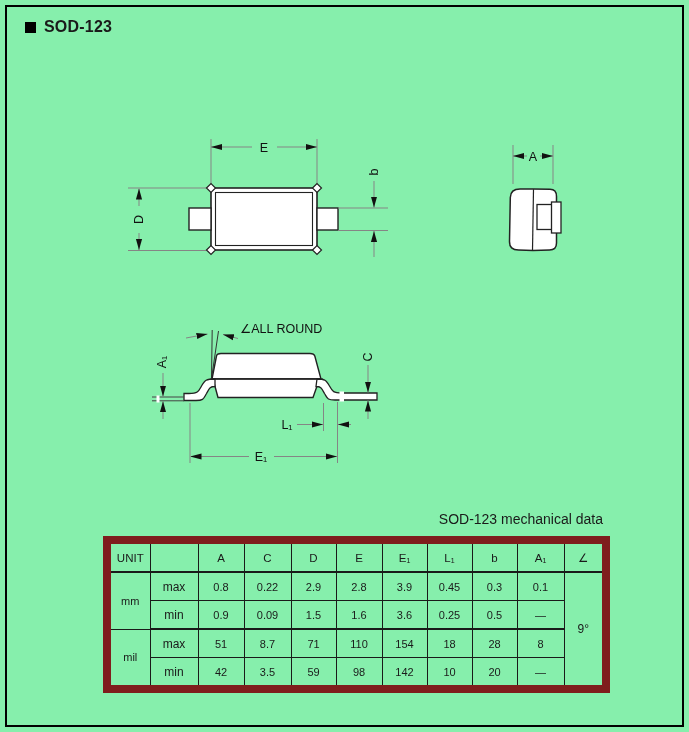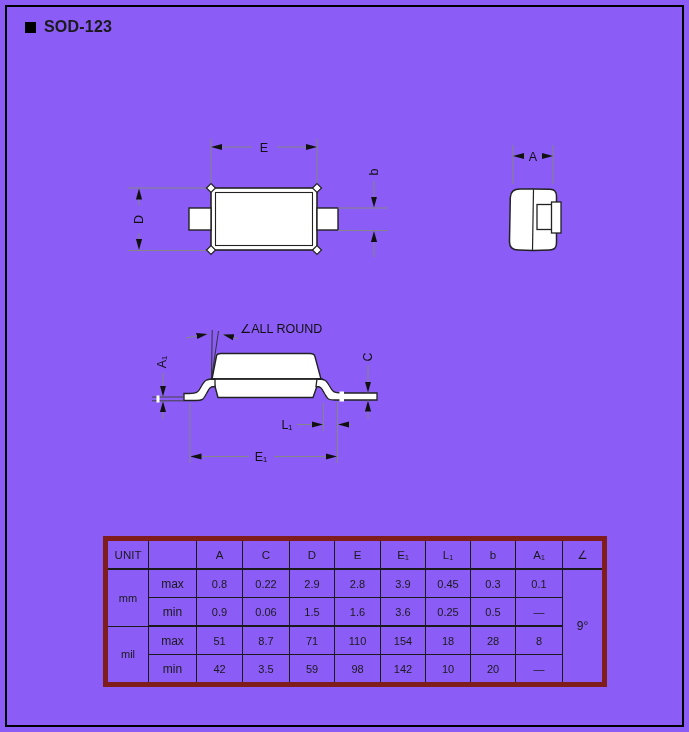--- a/index.html
+++ b/index.html
@@ -1,29 +1,29 @@
 <!DOCTYPE html>
 <html><head>
 <meta charset="utf-8">
 <style>
   html,body { margin:0; padding:0; background:#e8e8e8; }
   .page {
-    position:relative; width:689px; height:732px; background:#8b5cf6;
+    position:relative; width:689px; height:732px; background:#86efac;
     font-family:"Liberation Sans", sans-serif; color:#1a1a1a; overflow:hidden;
   }
   .frame { position:absolute; inset:5px; border:2px solid #000; pointer-events:none; }
   .title-block { position:absolute; top:18px; left:25px; display:flex; align-items:center; gap:8px; }
   .title-square { width:11px; height:11px; background:#000; margin-top:1px; }
   .title-text { font-size:16px; font-weight:bold; letter-spacing:0.2px; }
   svg.drawing { position:absolute; top:0; left:0; }
   svg.drawing text { font-family:"Liberation Sans", sans-serif; font-size:12.5px; fill:#111; }
   .table-title { position:absolute; top:511px; left:302px; width:301px; text-align:right; font-size:14px; }
   table.mech {
     position:absolute; top:536px; left:103px; border-collapse:collapse; table-layout:fixed;
-    border:5px solid #7f1d1d; font-size:11px; text-align:center;
+    border:8px solid #7f1d1d; font-size:11px; text-align:center;
   }
   table.mech td { border:1px solid #1a1a1a; height:27px; padding:0; }
   table.mech tr.hdr td { border-bottom:2px solid #1a1a1a; font-size:11.5px; }
   table.mech tr.sep td { border-bottom:2px solid #1a1a1a; }
   table.mech td.limit { font-size:12px; }
   table.mech td.angle { font-size:12px; }
 </style>
 </head>
 <body>
 
@@ -144,20 +144,21 @@
 
       <g stroke="#858585" stroke-width="1">
         <line x1="190" y1="403" x2="190" y2="463"></line>
         <line x1="249" y1="456.5" x2="190.5" y2="456.5" marker-end="url(#arr)"></line>
         <line x1="274" y1="456.5" x2="337" y2="456.5" marker-end="url(#arr)"></line>
       </g>
       <text x="261" y="461" text-anchor="middle">E₁</text>
     </g>
   </svg>
 
+  <div class="table-title">SOD-123 mechanical data</div>
 
   <table class="mech">
     <colgroup>
       <col style="width:43px">
         <col style="width:48px">
         <col style="width:46px">
         <col style="width:47px">
       <col style="width:45px">
         <col style="width:46px">
         <col style="width:45px">
@@ -189,21 +190,21 @@
       <td>2.8</td>
       <td>3.9</td>
       <td>0.45</td>
       <td>0.3</td>
       <td>0.1</td>
       <td rowspan="4" class="angle">9°</td>
     </tr>
     <tr class="sep">
       <td class="limit">min</td>
       <td>0.9</td>
-      <td>0.06</td>
+      <td>0.09</td>
       <td>1.5</td>
       <td>1.6</td>
       <td>3.6</td>
       <td>0.25</td>
       <td>0.5</td>
       <td>—</td>
     </tr>
     <tr>
       <td rowspan="2">mil</td>
       <td class="limit">max</td>

